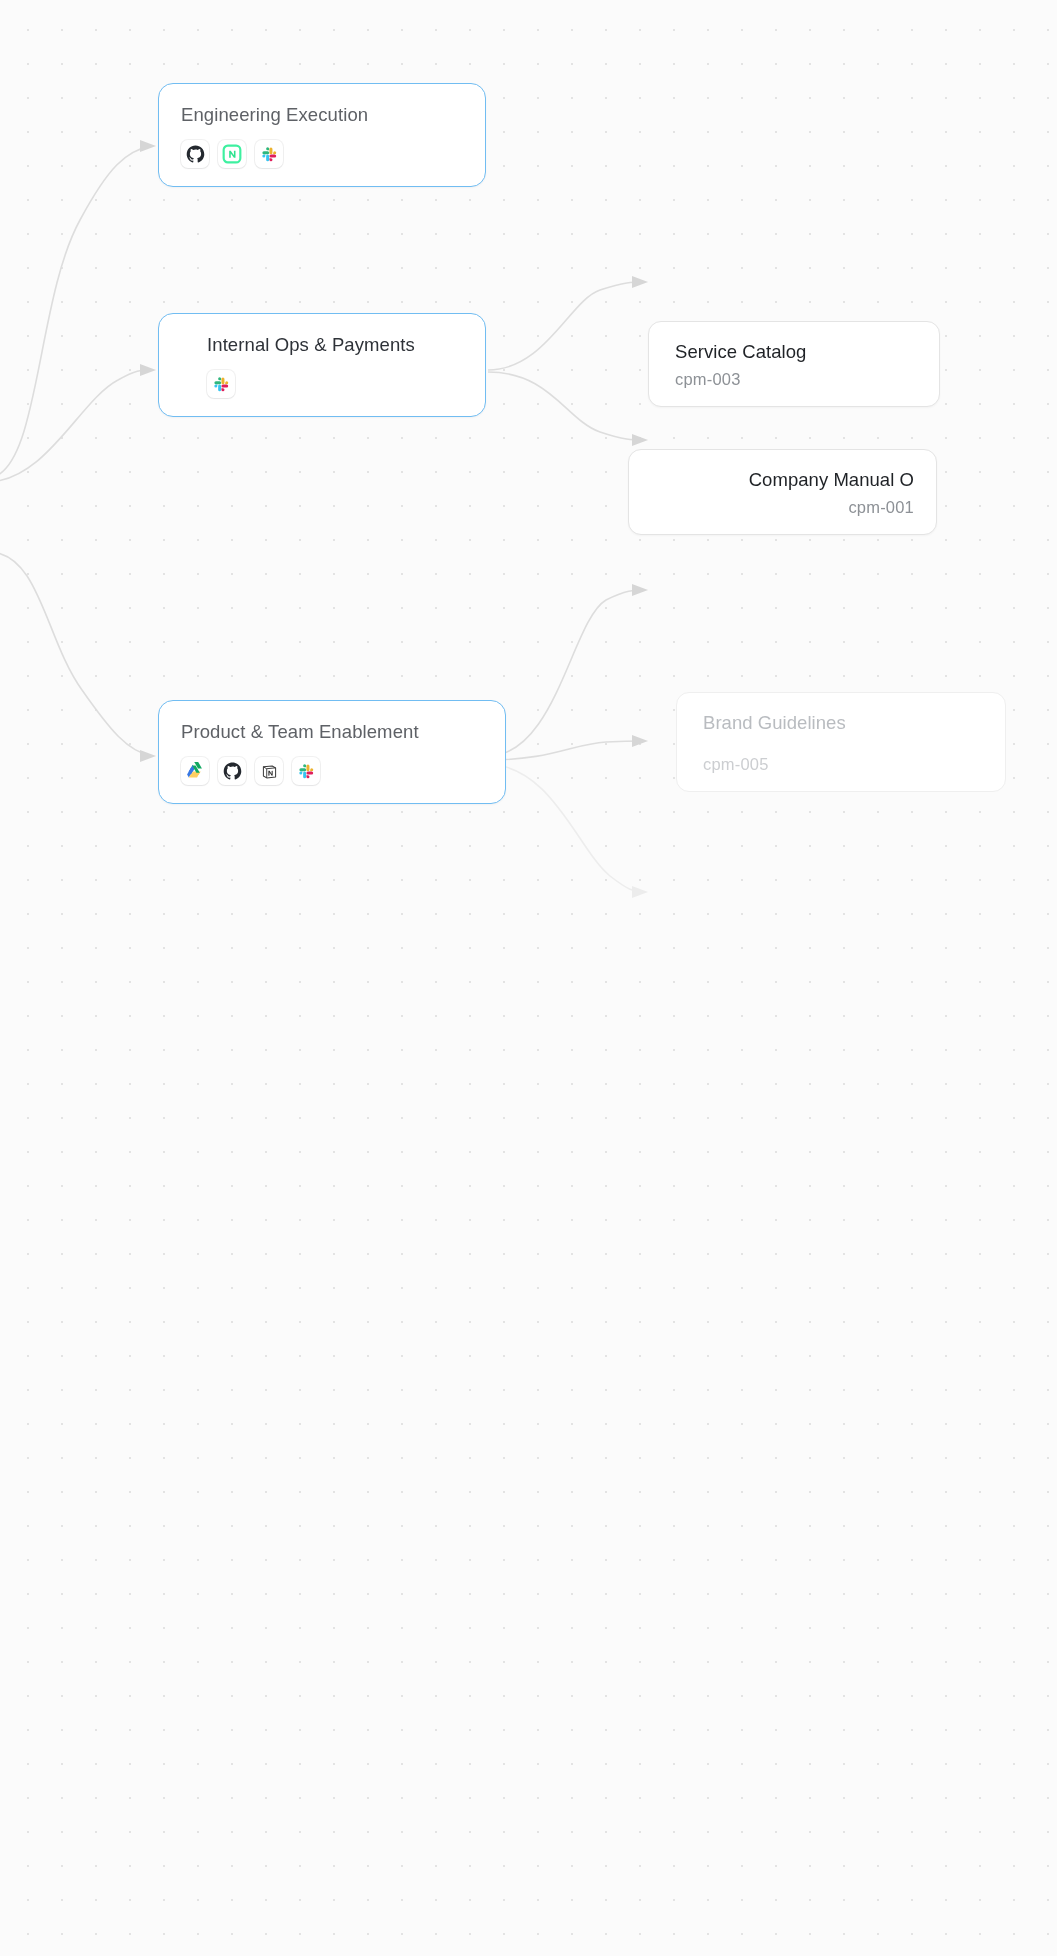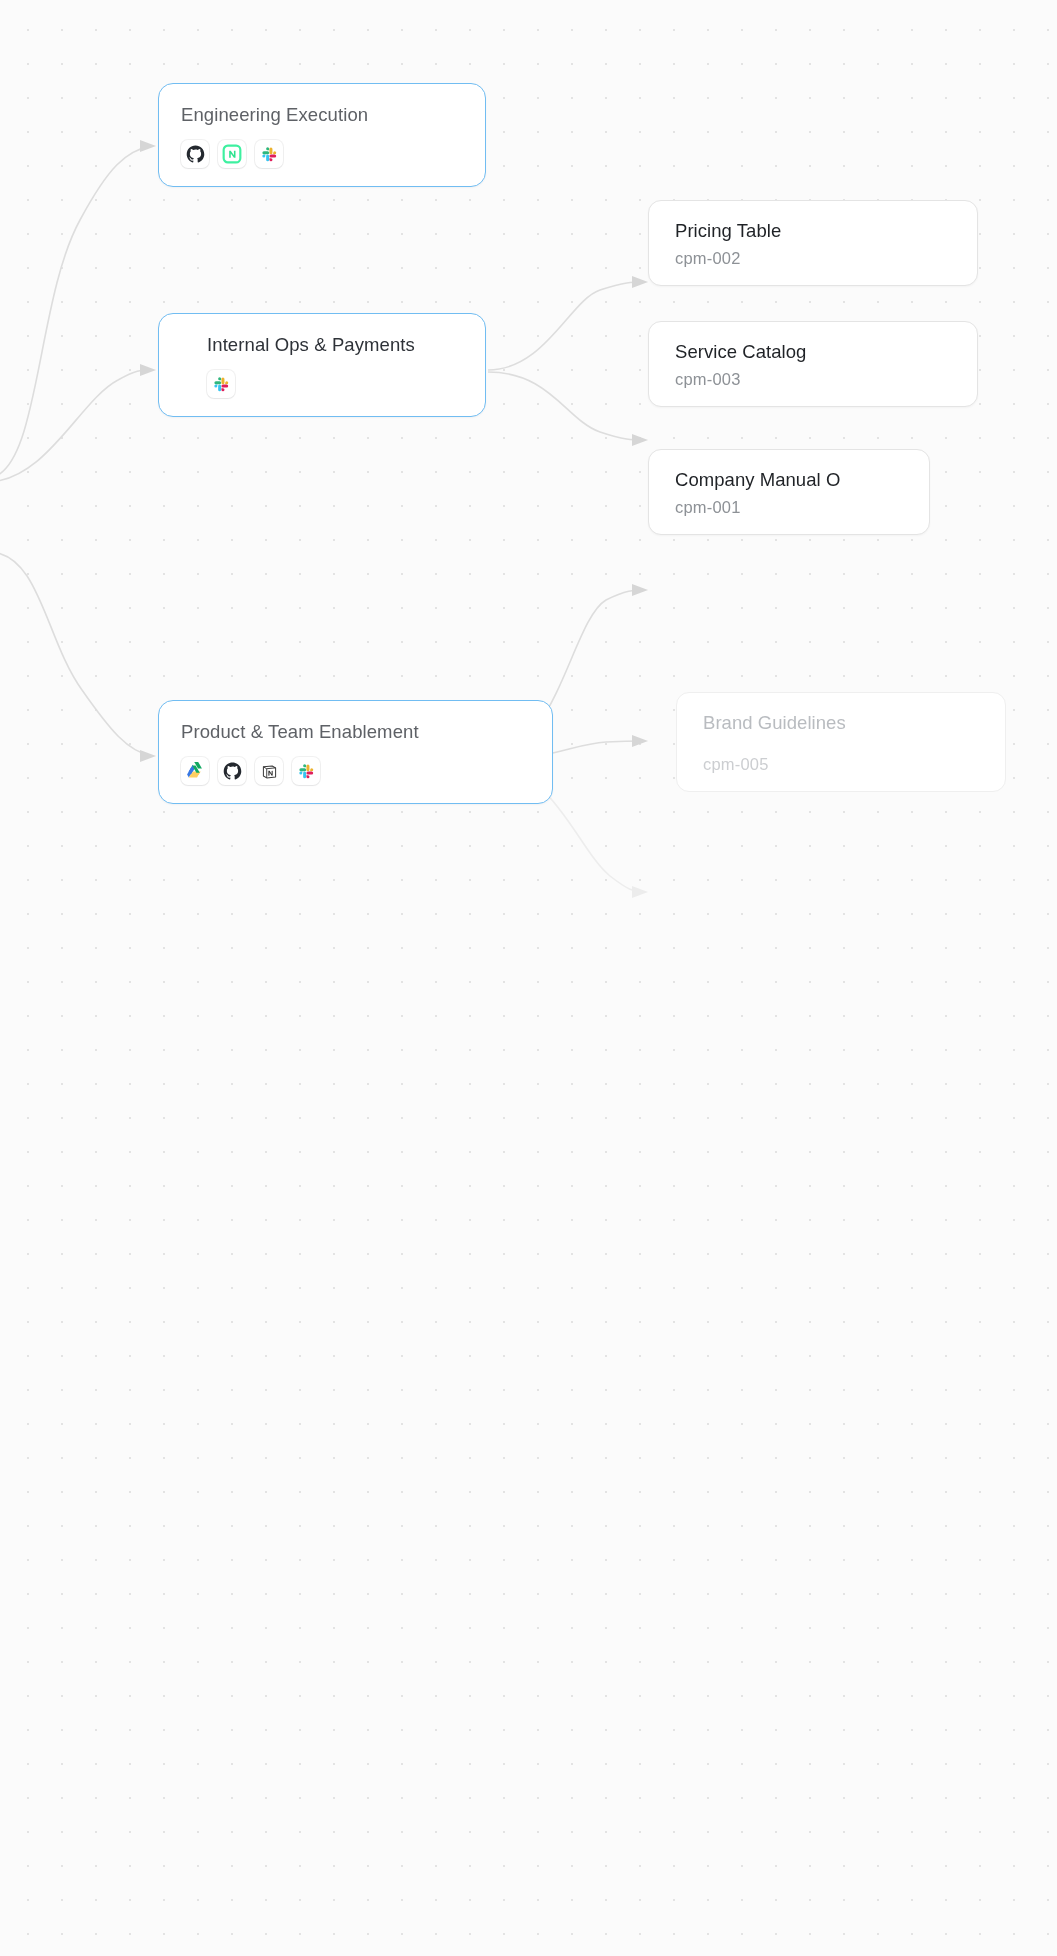--- a/index.html
+++ b/index.html
@@ -180,21 +180,21 @@
             <path fill="#2EB67D" d="M10.2 8.2a2 2 0 0 1 0 4h-5a2 2 0 1 1 0-4z"></path>
           <path fill="#ECB22E" d="M17.6 10.2a2 2 0 1 1 2 2h-2z"></path>
             <path fill="#ECB22E" d="M16.6 10.2a2 2 0 0 1-4 0v-5a2 2 0 1 1 4 0z"></path>
           <path fill="#E01E5A" d="M14.6 17.6a2 2 0 1 1-2 2v-2z"></path>
             <path fill="#E01E5A" d="M14.6 16.6a2 2 0 0 1 0-4h5a2 2 0 1 1 0 4z"></path>
         </svg>
       </span>
     </div>
   </div>
 
-  <div class="group-node" style="left:158px; top:700px; width:395px;">
+  <div class="group-node" style="left:158px; top:700px; width:348px;">
     <div class="group-title">Product &amp; Team Enablement</div>
     <div class="icon-row">
       <span class="app-icon">
         <svg width="19" height="19" viewBox="0 0 24 22">
           <path fill="#3777e3" d="M4.1 20.3 1 15l5.9-10.2 3.1 5.4z" transform="translate(2.6,-1.5) scale(.84)"></path>
           <path fill="#ffcf63" d="M15.9 20.3H4.1l3.1-5.3h11.8z" transform="translate(2.6,-1.5) scale(.84)"></path>
           <path fill="#11a861" d="M9 0h5.9L20.9 10.4h-5.9z" transform="translate(2.6,-1.5) scale(.84)"></path>
           <path fill="#3777e3" d="M3.6 18.6 1.4 14.8 6.6 5.7l2.2 3.9z"></path>
           <path fill="#ffcf63" d="M13.9 18.6H3.6l2.2-3.8h10.3z"></path>
           <path fill="#11a861" d="M7.8 3.4h4.3l5.3 9.2h-4.3z"></path>
@@ -220,31 +220,27 @@
             <path fill="#2EB67D" d="M10.2 8.2a2 2 0 0 1 0 4h-5a2 2 0 1 1 0-4z"></path>
           <path fill="#ECB22E" d="M17.6 10.2a2 2 0 1 1 2 2h-2z"></path>
             <path fill="#ECB22E" d="M16.6 10.2a2 2 0 0 1-4 0v-5a2 2 0 1 1 4 0z"></path>
           <path fill="#E01E5A" d="M14.6 17.6a2 2 0 1 1-2 2v-2z"></path>
             <path fill="#E01E5A" d="M14.6 16.6a2 2 0 0 1 0-4h5a2 2 0 1 1 0 4z"></path>
         </svg>
       </span>
     </div>
   </div>
 
-  <div class="doc-node" style="left:648px; top:200px; width:330px;">
-    <div class="doc-title">Pricing Table</div>
-    <div class="doc-sub">cpm-002</div>
-  </div>
-
-  <div class="doc-node" style="left:648px; top:321px; width:330px;">
+
+  <div class="doc-node" style="left:648px; top:321px; width:292px;">
     <div class="doc-title">Service Catalog</div>
     <div class="doc-sub">cpm-003</div>
   </div>
 
-  <div class="doc-node" style="left:648px; top:449px; width:282px;">
+  <div class="doc-node" style="left:628px; top:449px; width:309px;text-align:right;">
     <div class="doc-title">Company Manual O</div>
     <div class="doc-sub">cpm-001</div>
   </div>
 
 
   <div class="doc-node dimmed" style="left:676px; top:692px; width:330px;">
     <div class="doc-title">Brand Guidelines</div>
     <div class="doc-sub">cpm-005</div>
   </div>
 

